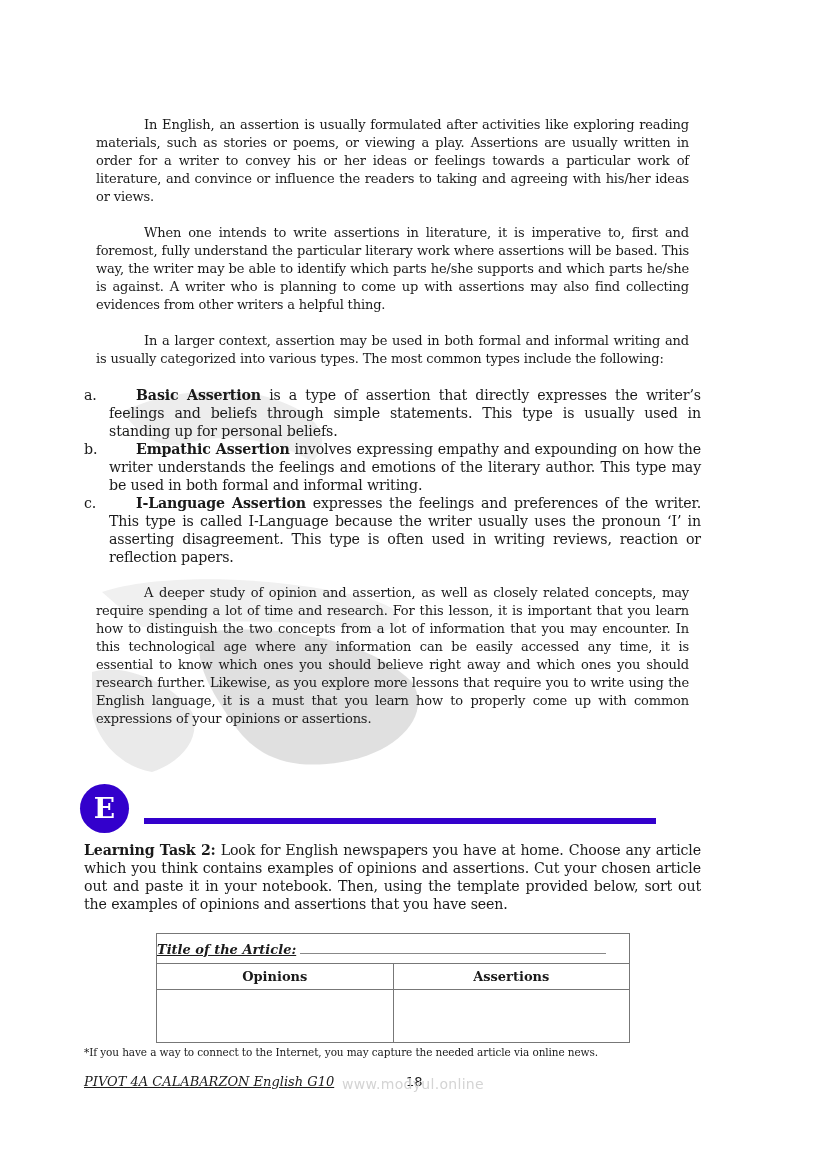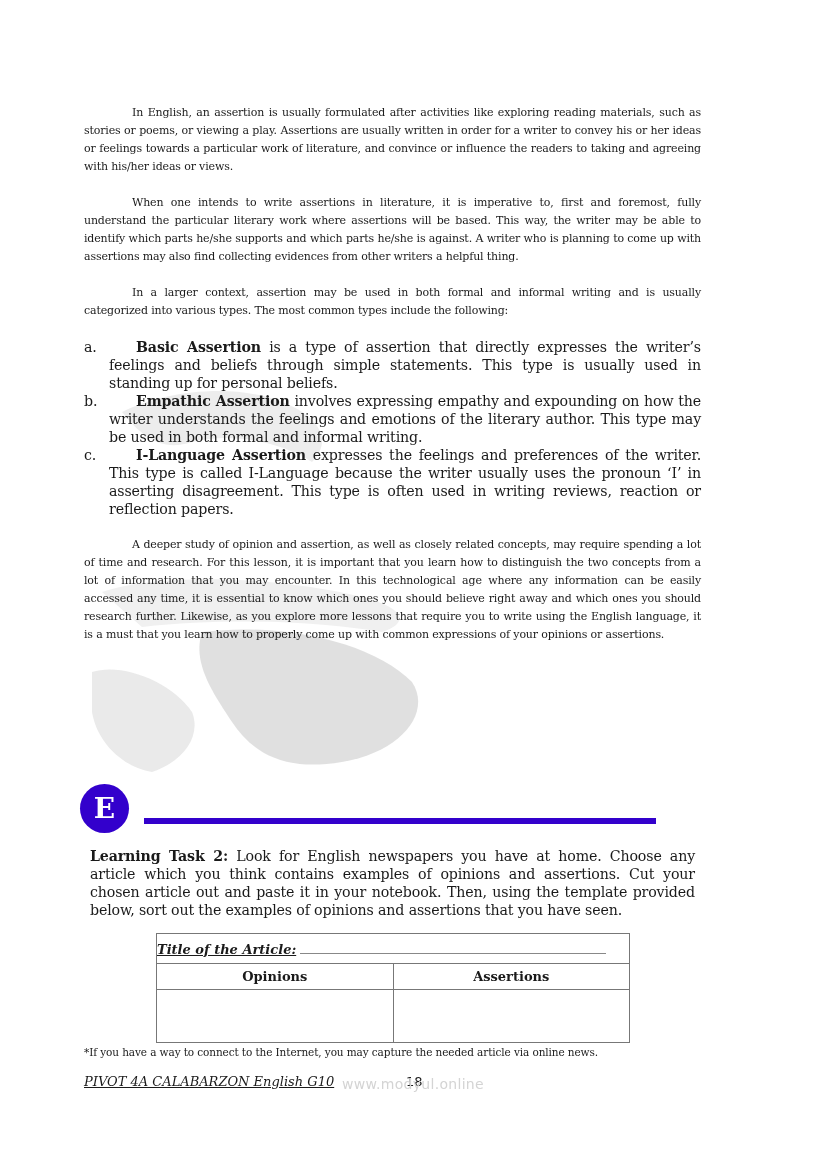--- a/index.html
+++ b/index.html
@@ -4,38 +4,38 @@
 <style>
   html, body { margin: 0; padding: 0; background: #ffffff; }
   body { width: 826px; height: 1169px; position: relative; overflow: hidden;
          font-family: "DejaVu Serif", "Liberation Serif", serif; color: #1a1a1a; }
 
   .watermark { position: absolute; left: 82px; top: 382px; width: 420px; height: 400px;
                pointer-events: none; opacity: 0.55; }
 
   .content { position: absolute; left: 84px; top: 104px; width: 617px; }
 
-  p.body { margin: 0; font-size: 11px; line-height: 18px; text-align: justify;
+  p.body { margin: 12px; font-size: 13px; line-height: 18px; text-align: justify;
            text-indent: 48px; letter-spacing: -0.15px; word-spacing: 0px; }
   p.gap { margin-bottom: 18px; }
 
   ol.types { list-style: none; margin: 18px 0 18px 0; padding: 0; }
   ol.types li { position: relative; padding-left: 25px; font-size: 14.2px; line-height: 18px;
                 text-align: justify; letter-spacing: -0.15px; }
   ol.types li .marker { position: absolute; left: 0; top: 0; }
   ol.types li b { font-weight: bold; margin-left: 27px; }
 
   .section-e { position: absolute; left: 80px; top: 784px; width: 580px; height: 48px; }
   .e-badge { position: absolute; left: 0; top: 0; width: 49px; height: 49px; border-radius: 50%;
              background: #3300cc; color: #ffffff; font-family: "DejaVu Serif", serif;
              font-weight: bold; font-size: 28px; line-height: 49px; text-align: center; }
   .e-rule { position: absolute; left: 64px; top: 34px; width: 512px; height: 6px; background: #3300cc; }
 
   .task { position: absolute; left: 84px; top: 841px; width: 617px; }
-  .task p { margin: 6px; font-size: 14.2px; line-height: 18px; text-align: justify; letter-spacing: -0.15px; }
+  .task p { margin: 0; font-size: 14.2px; line-height: 18px; text-align: justify; letter-spacing: -0.15px; }
   .task b { font-weight: bold; }
 
   table.template { position: absolute; left: 156px; top: 933px; width: 474px;
                    border-collapse: collapse; border: 1.5px solid #555; }
   table.template td, table.template th { border: 1px solid #777; padding: 0; }
   .title-row td { height: 29px; padding-left: 12px; font-size: 13px; font-weight: bold;
                   font-style: italic; vertical-align: middle; text-decoration: underline; }
   .title-line { display: inline-block; width: 306px; border-bottom: 1px solid #888;
                 height: 12px; vertical-align: baseline; margin-left: 4px; }
   .head-row th { height: 25px; font-size: 13px; font-weight: bold; text-align: center; width: 50%; margin-top: 34px; }

